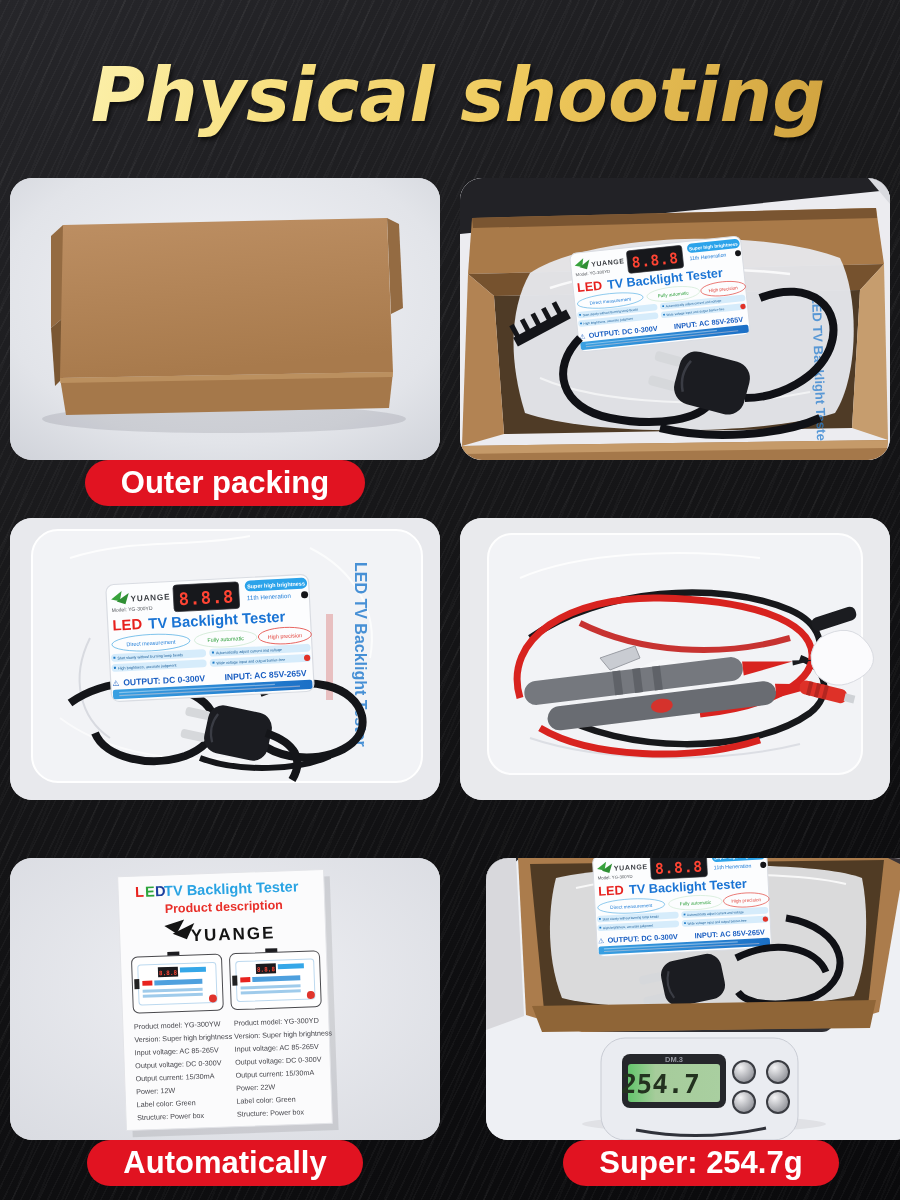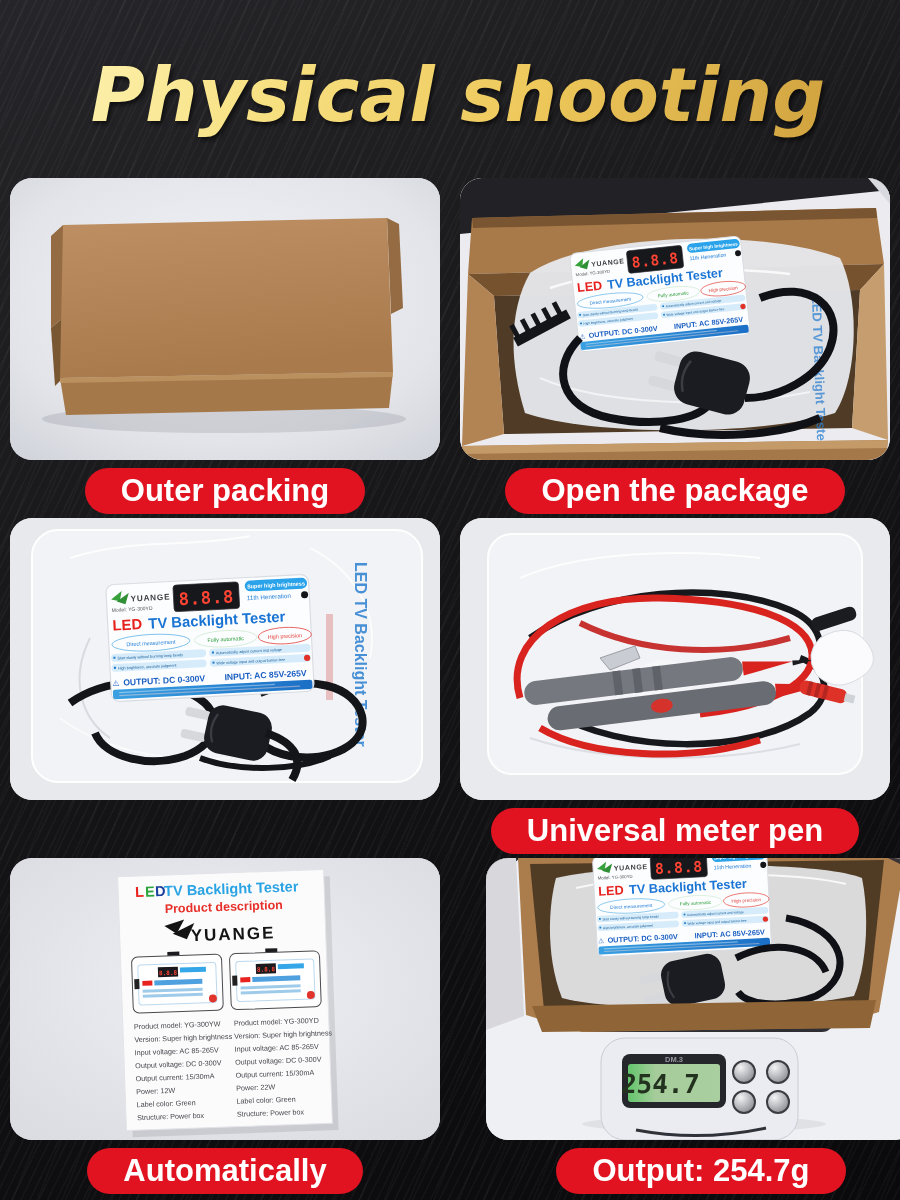--- a/index.html
+++ b/index.html
@@ -16,21 +16,21 @@
     font-size:74px;font-weight:bold;font-style:italic;letter-spacing:0px;
     background:linear-gradient(105deg,#fdf4b4 4%,#f7e081 30%,#eec85b 58%,#cfa13e 92%);
     -webkit-background-clip:text;background-clip:text;color:transparent;
     filter:drop-shadow(2px 3px 2px rgba(0,0,0,0.6));}
   .cell{position:absolute;width:430px;display:flex;flex-direction:column;align-items:center;}
   .c0{left:10px;top:178px}.c1{left:460px;top:178px}
   .c2{left:10px;top:518px}.c3{left:460px;top:518px}
   .c4{left:10px;top:858px}.c5{left:486px;top:858px}
   .photo{width:430px;height:282px;border-radius:22px;overflow:hidden;position:relative;background:#e9eaee;}
   .photo svg{display:block;width:430px;height:282px;}
-  .ribbon{margin-top:8px;height:46px;border-radius:23px;background:#e11321;color:#ffffff;
+  .ribbon{height:46px;border-radius:23px;background:#e11321;color:#ffffff;
     font-weight:bold;font-size:31px;line-height:46px;padding:0 36px;white-space:nowrap;}
   svg text{font-family:"Liberation Sans",sans-serif;}
   .b{font-weight:bold}
   .mono{font-family:"DejaVu Sans Mono",monospace;}
 </style>
 </head>
 <body>
 
 <div class="stage">
 
@@ -148,21 +148,20 @@
         <g stroke="#101116" stroke-width="8" fill="none">
           <path d="M120,160 C90,190 100,230 150,240 C200,250 240,240 250,225"></path>
           <path d="M300,120 C350,100 385,130 370,170 C358,200 320,220 285,220"></path>
           <path d="M200,250 C250,262 320,258 360,240"></path>
         </g>
         <use href="#eu-plug" transform="translate(252,205) rotate(15)"></use>
         <polygon points="2,268 428,262 426,282 4,282" fill="#a5784a"></polygon>
         <polygon points="2,268 428,262 427,270 3,276" fill="#c59a69"></polygon>
       </svg>
     </div>
-    <div class="ribbon">Open the package</div>
   </div>
 
   <div class="cell c2">
     <div class="photo">
       <svg viewBox="0 0 430 282">
         <rect width="430" height="282" fill="#e8e9ed"></rect>
         <rect x="22" y="12" width="390" height="252" rx="26" fill="#f2f3f6" stroke="#ffffff" stroke-width="2"></rect>
         <path d="M60,40 C120,20 180,30 240,18" stroke="#ffffff" stroke-width="2" fill="none" opacity="0.8"></path>
         <path d="M300,30 C340,50 370,90 360,140" stroke="#ffffff" stroke-width="2" fill="none" opacity="0.7"></path>
         <path d="M50,200 C90,230 150,245 220,240" stroke="#ffffff" stroke-width="2" fill="none" opacity="0.6"></path>
@@ -214,21 +213,20 @@
         <g transform="translate(340,168) rotate(14)">
           <rect x="0" y="-7" width="48" height="14" rx="6" fill="#de3128"></rect>
           <rect x="8" y="-7" width="4" height="14" fill="#b42620"></rect>
             <rect x="16" y="-7" width="4" height="14" fill="#b42620"></rect>
             <rect x="24" y="-7" width="4" height="14" fill="#b42620"></rect>
           <rect x="46" y="-4" width="10" height="8" fill="#cfd2d6"></rect>
         </g>
         <path d="M360,120 q30,-18 48,6 q14,20 -8,34 q-26,16 -44,-4 q-12,-20 4,-36 Z" fill="#fbfbfd" stroke="#d9dbe1"></path>
       </svg>
     </div>
-    <div class="ribbon">Universal meter pen</div>
   </div>
 
   <div class="cell c4">
     <div class="photo">
       <svg viewBox="0 0 430 282">
         <radialGradient id="p5bg" cx="50%" cy="45%" r="75%">
           <stop offset="0" stop-color="#eff0f4"></stop>
             <stop offset="1" stop-color="#d9dbe1"></stop>
         </radialGradient>
         <rect width="430" height="282" fill="url(#p5bg)"></rect>
@@ -335,16 +333,16 @@
           <use href="#device-label" transform="translate(196,44) rotate(-3) scale(0.67)"></use>
           <g stroke="#101116" stroke-width="7" fill="none">
             <path d="M300,60 C360,70 370,118 330,138 C300,150 262,148 252,134"></path>
             <path d="M250,100 C290,80 330,90 340,114"></path>
           </g>
           <use href="#eu-plug" transform="translate(207,122) rotate(-12) scale(0.85)"></use>
           <polygon points="46,148 390,142 384,170 56,174" fill="#8f6537"></polygon>
         </g>
       </svg>
     </div>
-    <div class="ribbon">Output: 254.7g</div>
+    <div class="ribbon">Super: 254.7g</div>
   </div>
 
 </div>
 
 </body></html>

